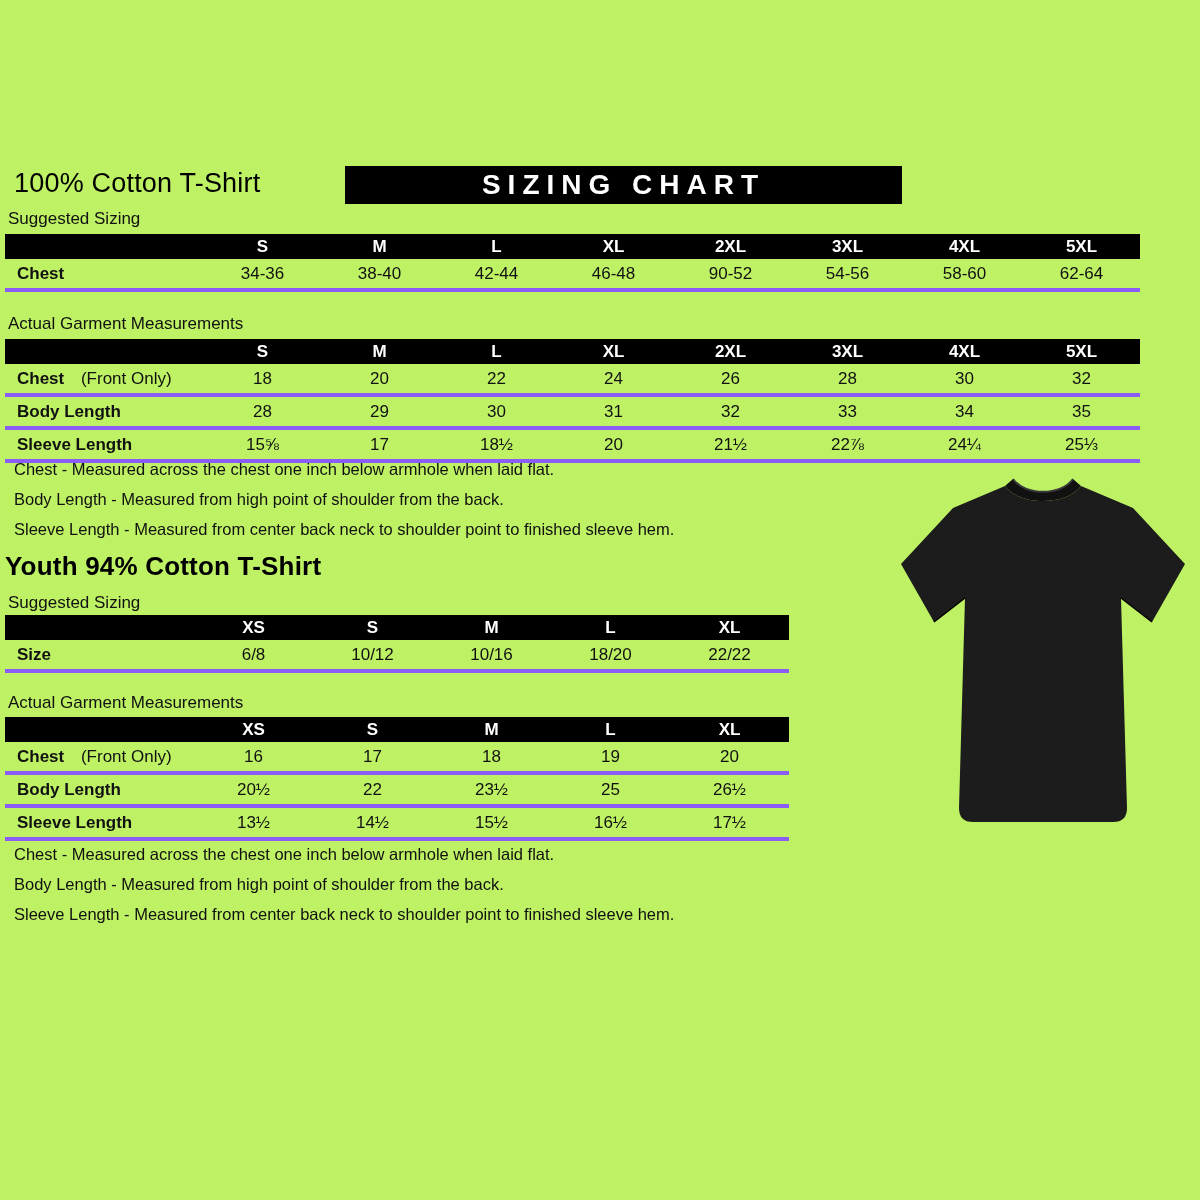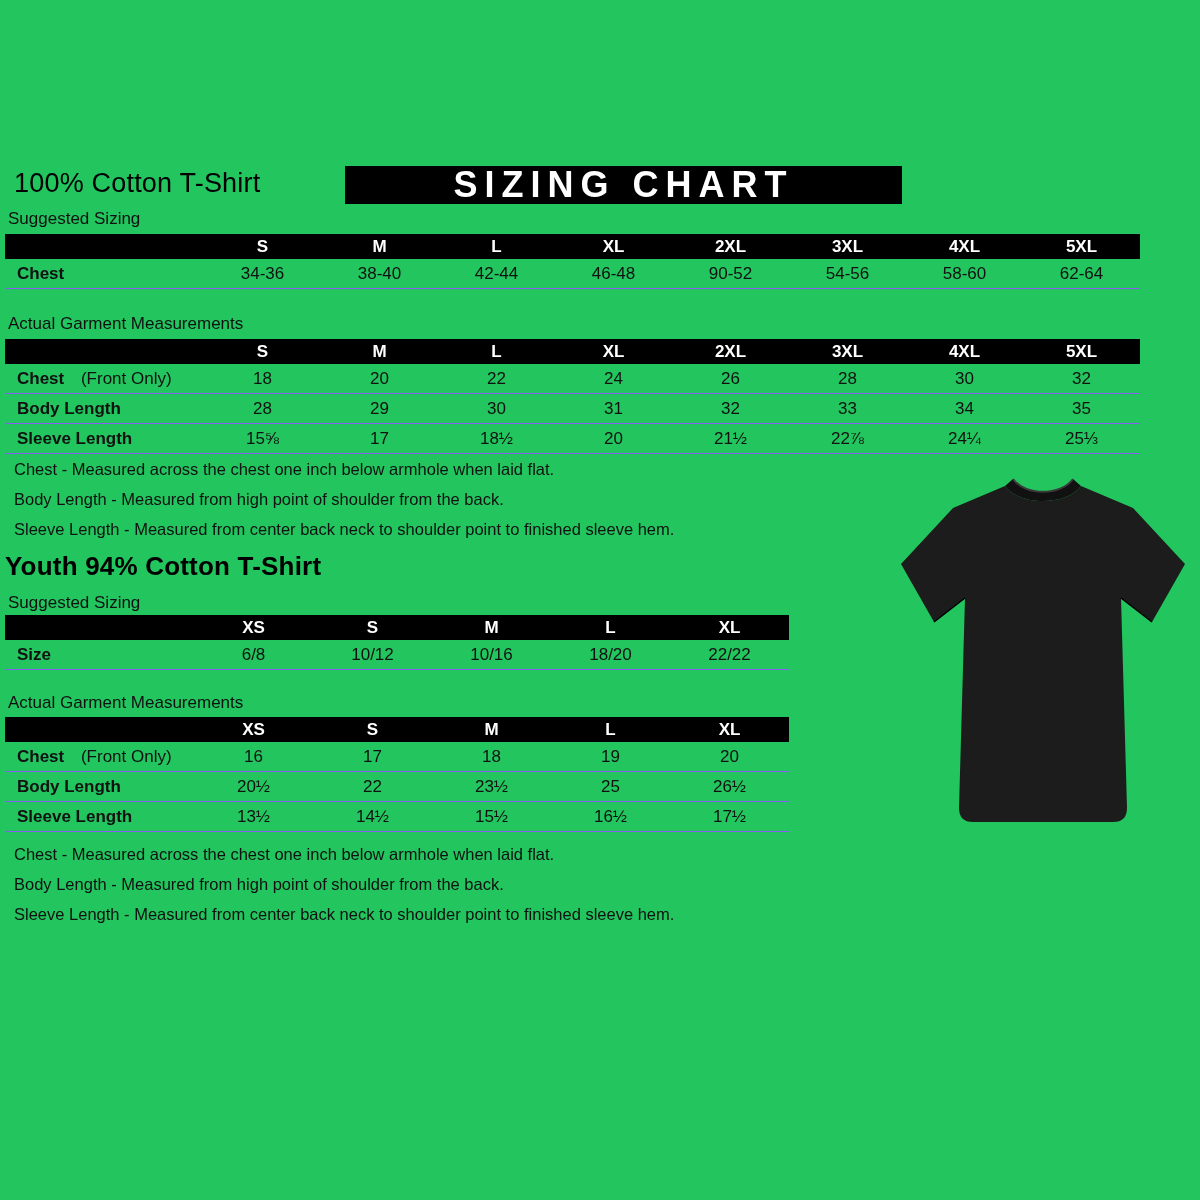--- a/index.html
+++ b/index.html
@@ -1,35 +1,35 @@
 <!DOCTYPE html>
 <html><head>
 <meta charset="utf-8">
 <style>
   html,body{margin:0;padding:0;background:#fff;}
   .page{
-    position:relative;width:1200px;height:1200px;background:#22c55e;
+    position:relative;width:1200px;height:1200px;background:#bef264;
     font-family:"Liberation Sans",sans-serif;color:#000;overflow:hidden;
   }
   .abs{position:absolute;}
   .h1{font-size:27px;font-weight:400;letter-spacing:0.2px;}
   .h1-bold{font-size:26px;font-weight:bold;letter-spacing:0.2px;}
   .banner{
-    background:#000;color:#fff;font-weight:bold;font-size:36px;
+    background:#000;color:#fff;font-weight:bold;font-size:28px;
     letter-spacing:7px;text-align:center;line-height:38px;
   }
   .seclabel{font-size:17px;color:#111;}
   table{border-collapse:collapse;table-layout:fixed;}
   th{
     background:#000;color:#fff;font-weight:bold;font-size:17px;
     height:25px;padding:0;text-align:center;
   }
   td{
     font-size:17px;height:29px;text-align:center;padding:0;
-    border-bottom:1px solid #8b5cf6;color:#111;
+    border-bottom:4px solid #8b5cf6;color:#111;
   }
   td.rowlabel{text-align:left;font-weight:bold;padding-left:12px;}
   td.rowlabel .suffix{font-weight:normal;padding-left:12px;}
   .notes .note{font-size:16.5px;color:#111;margin-bottom:11px;white-space:nowrap;}
 </style>
 </head>
 <body>
 
 <div class="page">
 

